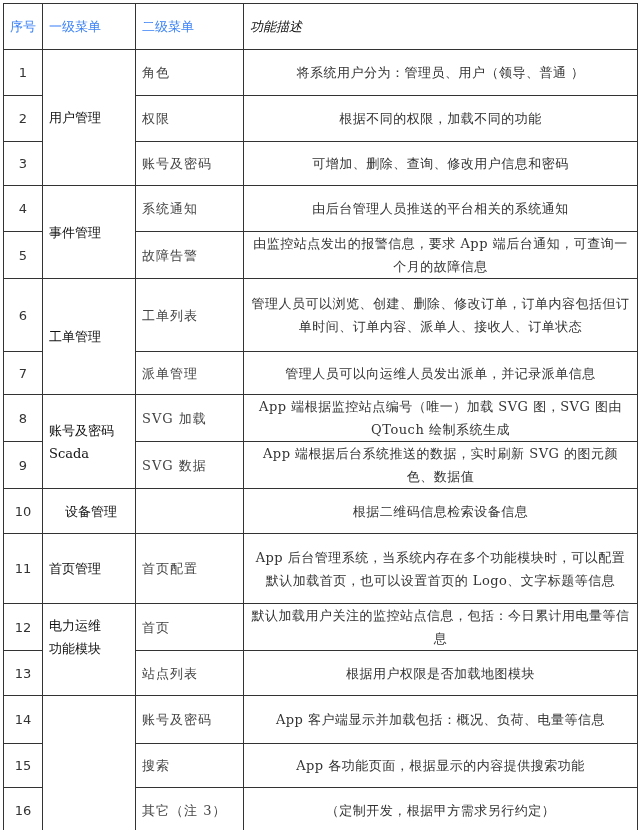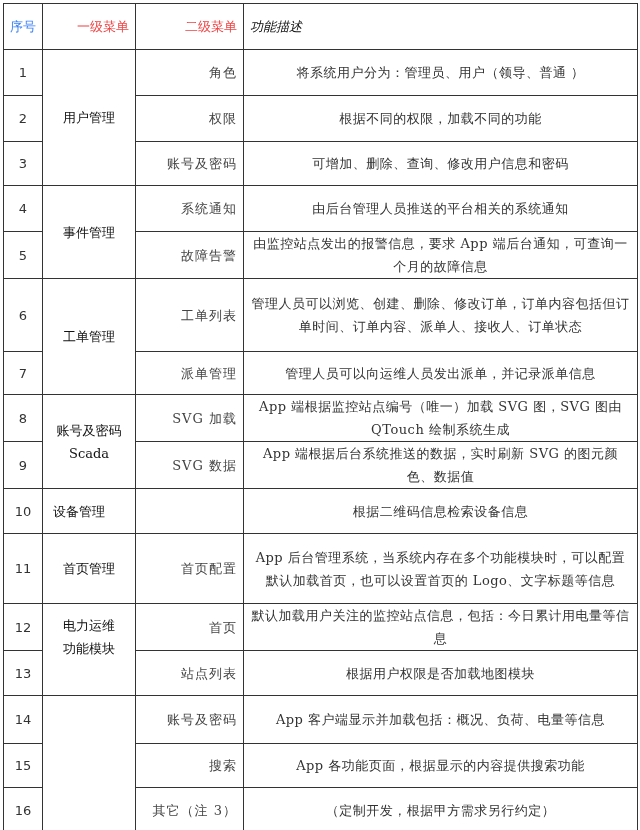--- a/index.html
+++ b/index.html
@@ -19,26 +19,26 @@
     font-size: 13px;
     line-height: 23px;
     font-weight: normal;
   }
   col.c-num { width: 39px; }
   col.c-l1 { width: 93px; }
   col.c-l2 { width: 108px; }
   col.c-desc { width: 394px; }
   th { height: 45px; }
   th.h-num { text-align: center; font-size: 14px; line-height: 19px; padding: 0 2px; font-weight: bold; color: #3b82f6; }
-  th.h-l1, th.h-l2 { text-align: right; font-size: 14px; font-weight: bold; color: #ef4444; }
+  th.h-l1, th.h-l2 { text-align: left; font-size: 14px; font-weight: bold; color: #3b82f6; }
   th.h-desc { text-align: left; font-size: 14px; font-weight: bold; color: #111; padding-left: 10px; font-style: italic; }
   td.num { text-align: center; font-family: "DejaVu Sans", "Liberation Sans", sans-serif; font-size: 13px; color: #333; padding: 0; }
-  td.l1 { text-align: center; font-weight: bold; font-size: 14px; color: #111; line-height: 22px; }
-  td.l1.left { text-align: left; padding-left: 10px; }
-  td.l2 { text-align: right; font-size: 13px; color: #444; letter-spacing: 1px; }
+  td.l1 { text-align: left; font-weight: bold; font-size: 14px; color: #111; line-height: 22px; }
+  td.l1.left { text-align: center; padding-left: 10px; }
+  td.l2 { text-align: left; font-size: 13px; color: #444; letter-spacing: 1px; }
   td.desc { text-align: center; font-size: 13px; color: #333; letter-spacing: 0.5px; padding-left: 10px; }
   .l1-top { vertical-align: top !important; padding-top: 10px !important; margin-left: 39px; }
 </style>
 </head>
 <body>
 
 <table class="spec">
   <colgroup>
     <col class="c-num">
       <col class="c-l1">

